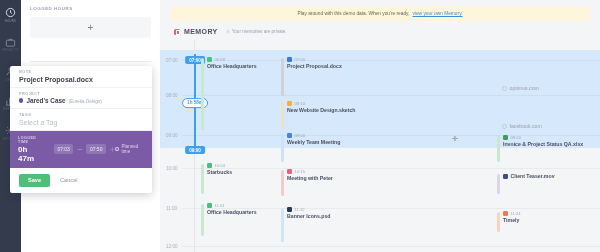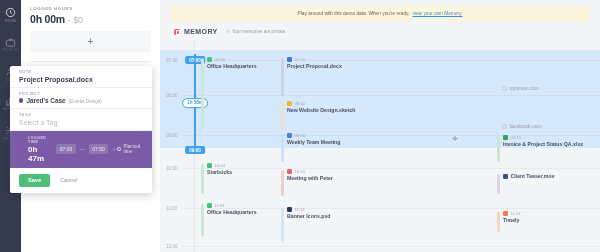--- a/index.html
+++ b/index.html
@@ -116,21 +116,21 @@
   .m-lbl { font-size: 3.8px; letter-spacing: .5px; color: #aab0be;
     text-transform: uppercase; font-weight: bold; }
   .m-val { font-size: 7px; color: #3a3e52; margin-top: 1.5px; font-weight: bold;}
   .m-val.ph { color: #b9bdc9; font-weight: normal; }
   .m-proj { display: flex; align-items: baseline; margin-top: 1.5px; }
   .m-proj-dot { width: 4.4px; height: 4.4px; border-radius: 50%;
     background: #6b4b9e; margin-right: 3px; align-self: center; flex:none;}
   .m-proj-name { font-size: 6.4px; color: #3a3e52; font-weight: bold; }
   .m-proj-client { font-size: 4.6px; color: #a3a9b8; margin-left: 3px; }
 
-  .m-purple { background: #7b5ba6; padding: 5px 18px; display: flex;
+  .m-purple { background: #7b5ba6; padding: 5px 8px; display: flex;
     align-items: center; }
   .mp-lbl { font-size: 3.6px; color: #d9cdea; letter-spacing: .45px;
     text-transform: uppercase; font-weight: bold; }
   .mp-dur { font-size: 8px; color: #fff; font-weight: bold; margin-top: 1px; }
   .mp-range { display: flex; align-items: center; margin-left: 10px; gap: 4px; }
   .mp-chip { background: rgba(255,255,255,.17); color: #efe9f7; font-size: 5px;
     padding: 2px 3.5px; border-radius: 2px; }
   .mp-dash { color: #cfc2e2; font-size: 5px; }
   .mp-gear { width:5px; height:5px; opacity:.7;}
   .mp-planned { margin-left: auto; display: flex; align-items: center;
@@ -195,25 +195,20 @@
           <circle cx="12" cy="12" r="3.2"></circle>
             <path d="M12 2v3M12 19v3M2 12h3M19 12h3M5 5l2 2M17 17l2 2M19 5l-2 2M7 17l-2 2"></path>
           </svg>
       </span>
       <span class="rail-lbl">SETTINGS</span>
     </div>
   </nav>
 
   <section class="lh-panel">
     <div class="lh-title">LOGGED HOURS</div>
-    <div class="lh-value">
-      <span>0h 00m</span>
-      <span class="muted">-</span>
-      <span class="muted">$0</span>
-    </div>
     <div class="lh-add">
       <span>+</span>
     </div>
     <div class="lh-belowline"></div>
   </section>
 
   <main class="main">
 
     <div class="demo-banner">
       <span>Play around with this demo data. When you're ready,</span>

